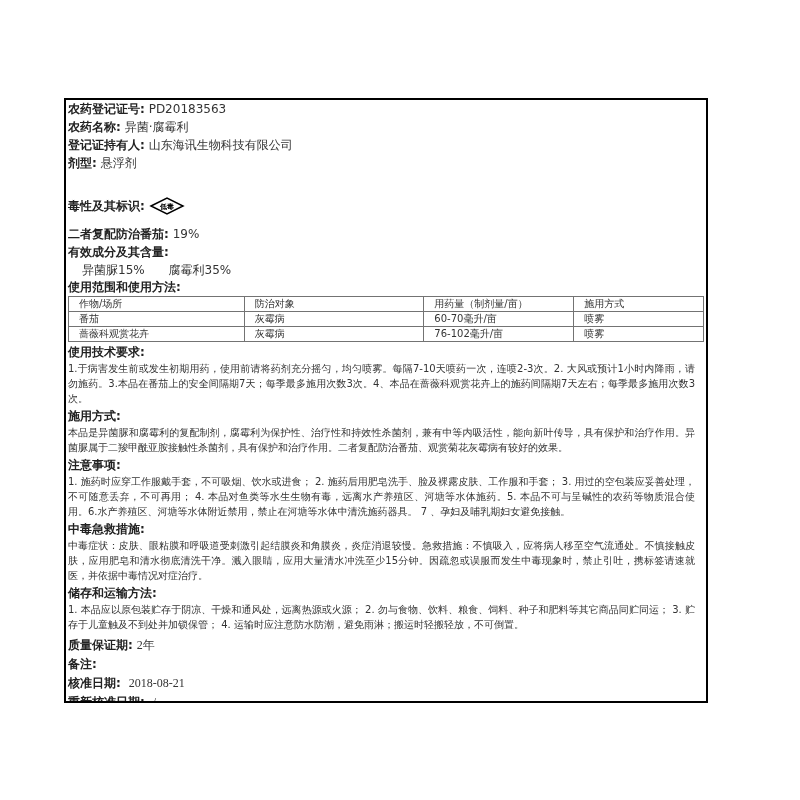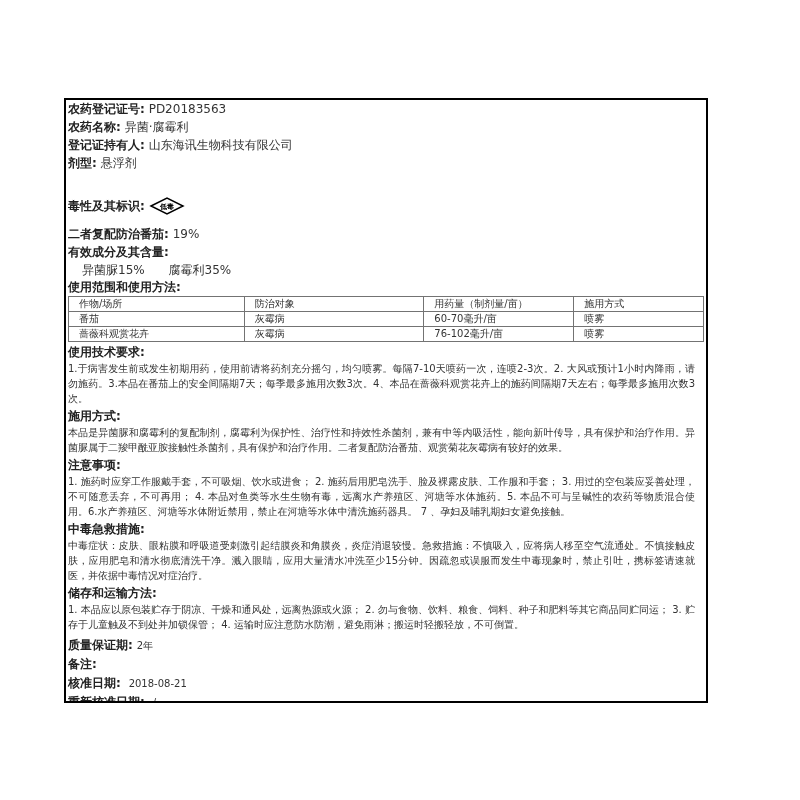--- a/index.html
+++ b/index.html
@@ -36,21 +36,22 @@
     .label {
       font-weight: bold;
       color: #222222;
       font-size: 12px;
     }
     .value {
       color: #333333;
       font-size: 12px;
     }
     .small-value {
-      font-size: 10px;
+      font-size: 12px;
+      font-family: Liberation Serif, serif;
     }
     .tox-row {
       height: 28px;
       line-height: 22px;
       display: flex;
       align-items: flex-start;
       margin-top: 23px;
     }
     .tox-icon {
       display: inline-block;

